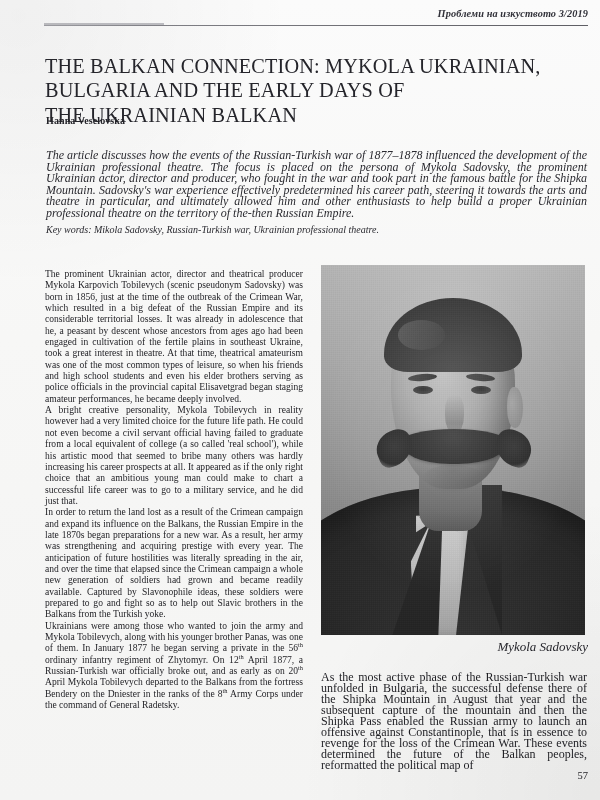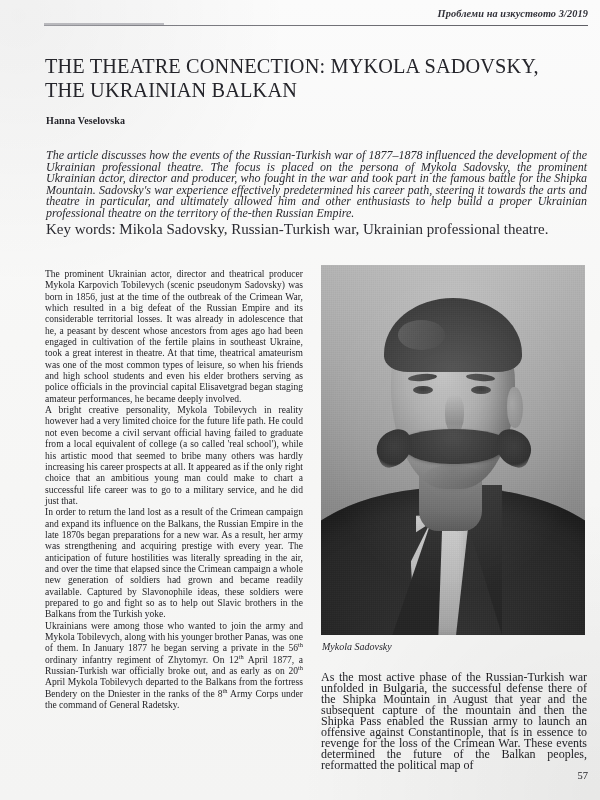--- a/index.html
+++ b/index.html
@@ -106,21 +106,22 @@
     line-height: 11.5px;
     text-align: justify;
     color: #2a2a30;
   }
   .abstract p { margin: 0; }
   .keywords {
     position: absolute;
     left: 30px;
     top: 224px;
     width: 541px;
-    font-size: 15px;
+    font-style: italic;
+    font-size: 10px;
     line-height: 11.5px;
     color: #2a2a30;
   }
 
   
   .col-left {
     position: absolute;
     left: 29px;
     top: 268px;
     width: 258px;
@@ -342,23 +343,24 @@
       repeating-linear-gradient(0deg, rgba(0,0,0,.05) 0 1px, rgba(255,255,255,.04) 1px 2px),
       repeating-linear-gradient(90deg, rgba(0,0,0,.04) 0 1px, rgba(255,255,255,.03) 1px 2px);
   }
 
   .caption {
     position: absolute;
     left: 306px;
     top: 641px;
     width: 266px;
     font-style: italic;
-    font-size: 10px;
+    font-size: 13px;
     line-height: 11.2px;
     color: #26262c;
+    text-align: right;
   }
   .caption span { display:block; }
 
   .folio {
     position: absolute;
     right: 28px;
     top: 770px;
     font-size: 10.5px;
     color: #1d1d22;
   }
@@ -367,21 +369,22 @@
 <body>
 
 <div id="page"></div>
 
 <div class="content">
 
   <div class="runhead">Проблеми на изкуството 3/2019</div>
   <div class="runrule"></div>
 
   <h1 class="title">
-    <span class="tl">THE THEATRE CONNECTION: MYKOLA SADOVSKY,</span>
+    <span class="tl">THE BALKAN CONNECTION: MYKOLA UKRAINIAN,</span>
+    <span class="tl">BULGARIA AND THE EARLY DAYS OF</span>
     <span class="tl">THE UKRAINIAN BALKAN</span>
   </h1>
 
   <div class="author">Hanna Veselovska</div>
 
   <div class="abstract">
     <p>The article discusses how the events of the Russian-Turkish war of 1877–1878 influenced the development of the Ukrainian professional theatre. The focus is placed on the persona of Mykola Sadovsky, the prominent Ukrainian actor, director and producer, who fought in the war and took part in the famous battle for the Shipka Mountain. Sadovsky's war experience effectively predetermined his career path, steering it towards the arts and theatre in particular, and ultimately allowed him and other enthusiasts to help build a proper Ukrainian professional theatre on the territory of the-then Russian Empire.</p>
   </div>
 
   <div class="keywords">Key words: Mikola Sadovsky, Russian-Turkish war, Ukrainian professional theatre.</div>

